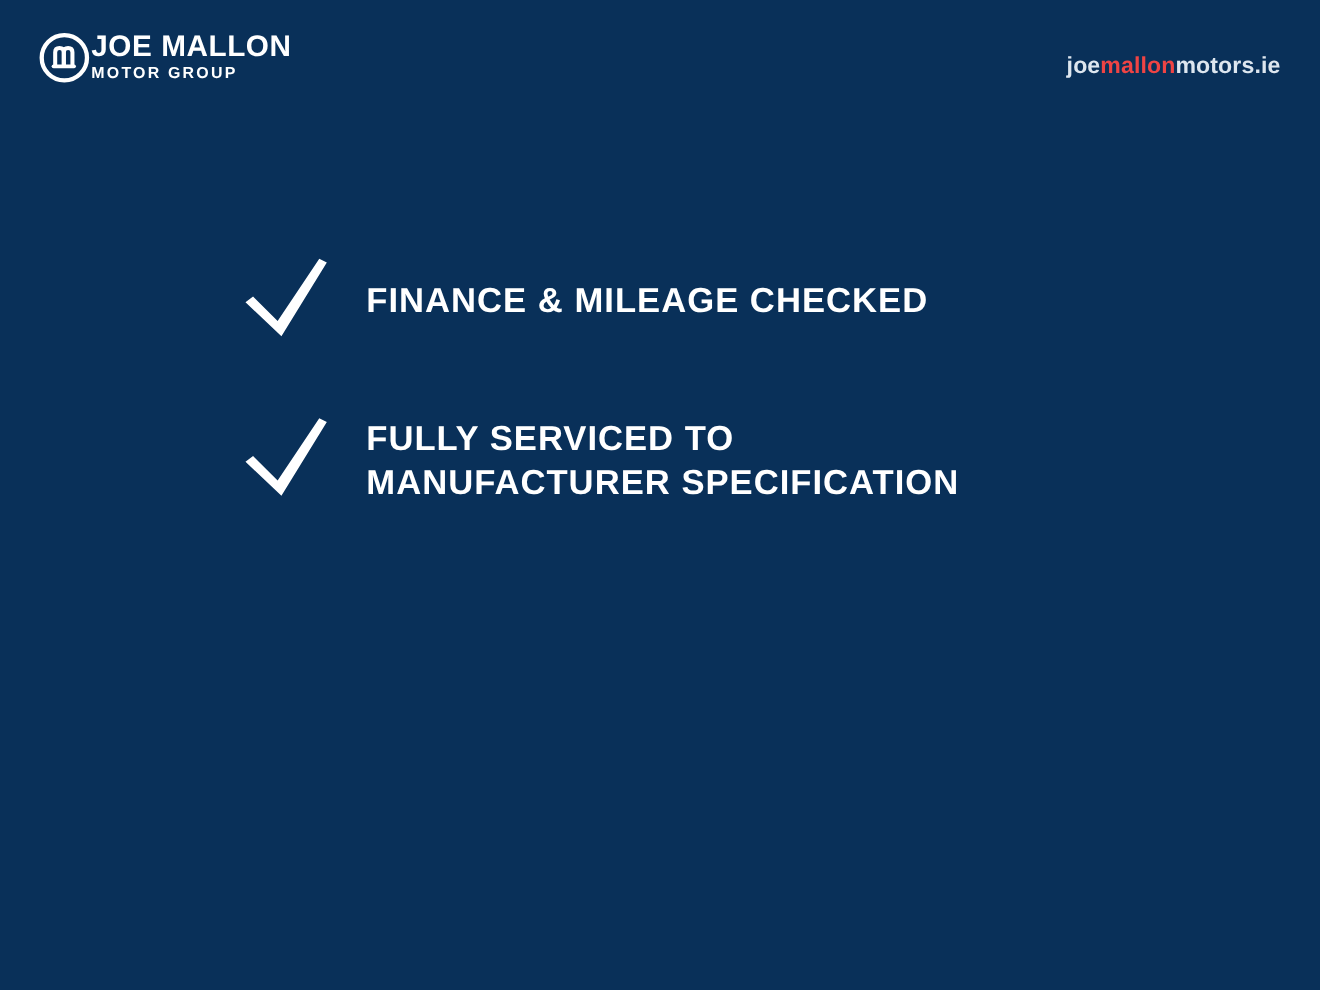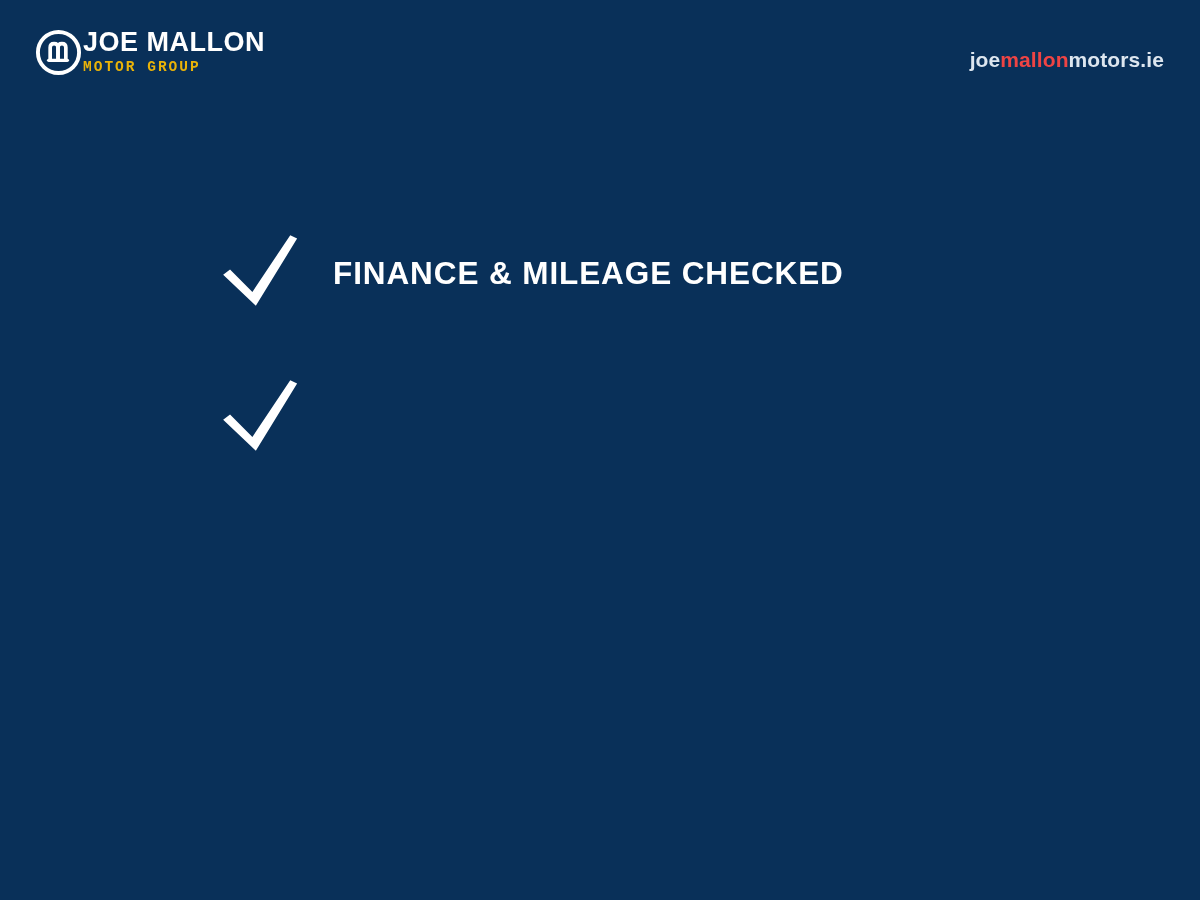--- a/index.html
+++ b/index.html
@@ -52,28 +52,27 @@
   }
   .brand-name {
     color: #ffffff;
     font-size: 27px;
     font-weight: bold;
     letter-spacing: 0.5px;
     line-height: 1.02;
     white-space: nowrap;
   }
   .brand-sub {
-    color: #eab308;
+    color: #ffffff;
     font-size: 14.5px;
     font-weight: bold;
     letter-spacing: 2.0px;
     line-height: 1.25;
     margin-top: 1px;
     white-space: nowrap;
-    font-family: Liberation Mono, monospace;
   }
 
   .site-url {
     position: absolute;
     right: 36px;
     top: 48px;
     font-size: 21px;
     color: #e8eef5;
     letter-spacing: 0.1px;
     white-space: nowrap;
@@ -151,17 +150,19 @@
         <path d="M6 52 L14 46 L40 72 L84 6 L92 10 L44 88 Z" fill="#ffffff"></path>
       </svg>
       <div class="feature-text">FINANCE &amp; MILEAGE CHECKED</div>
     </div>
 
 
     <div class="feature">
       <svg class="tick" viewBox="0 0 100 100">
         <path d="M6 52 L14 46 L40 72 L84 6 L92 10 L44 88 Z" fill="#ffffff"></path>
       </svg>
+      <div class="feature-text">FULLY SERVICED TO
+MANUFACTURER SPECIFICATION</div>
     </div>
 
   </div>
 
 </div>
 
 </body></html>

